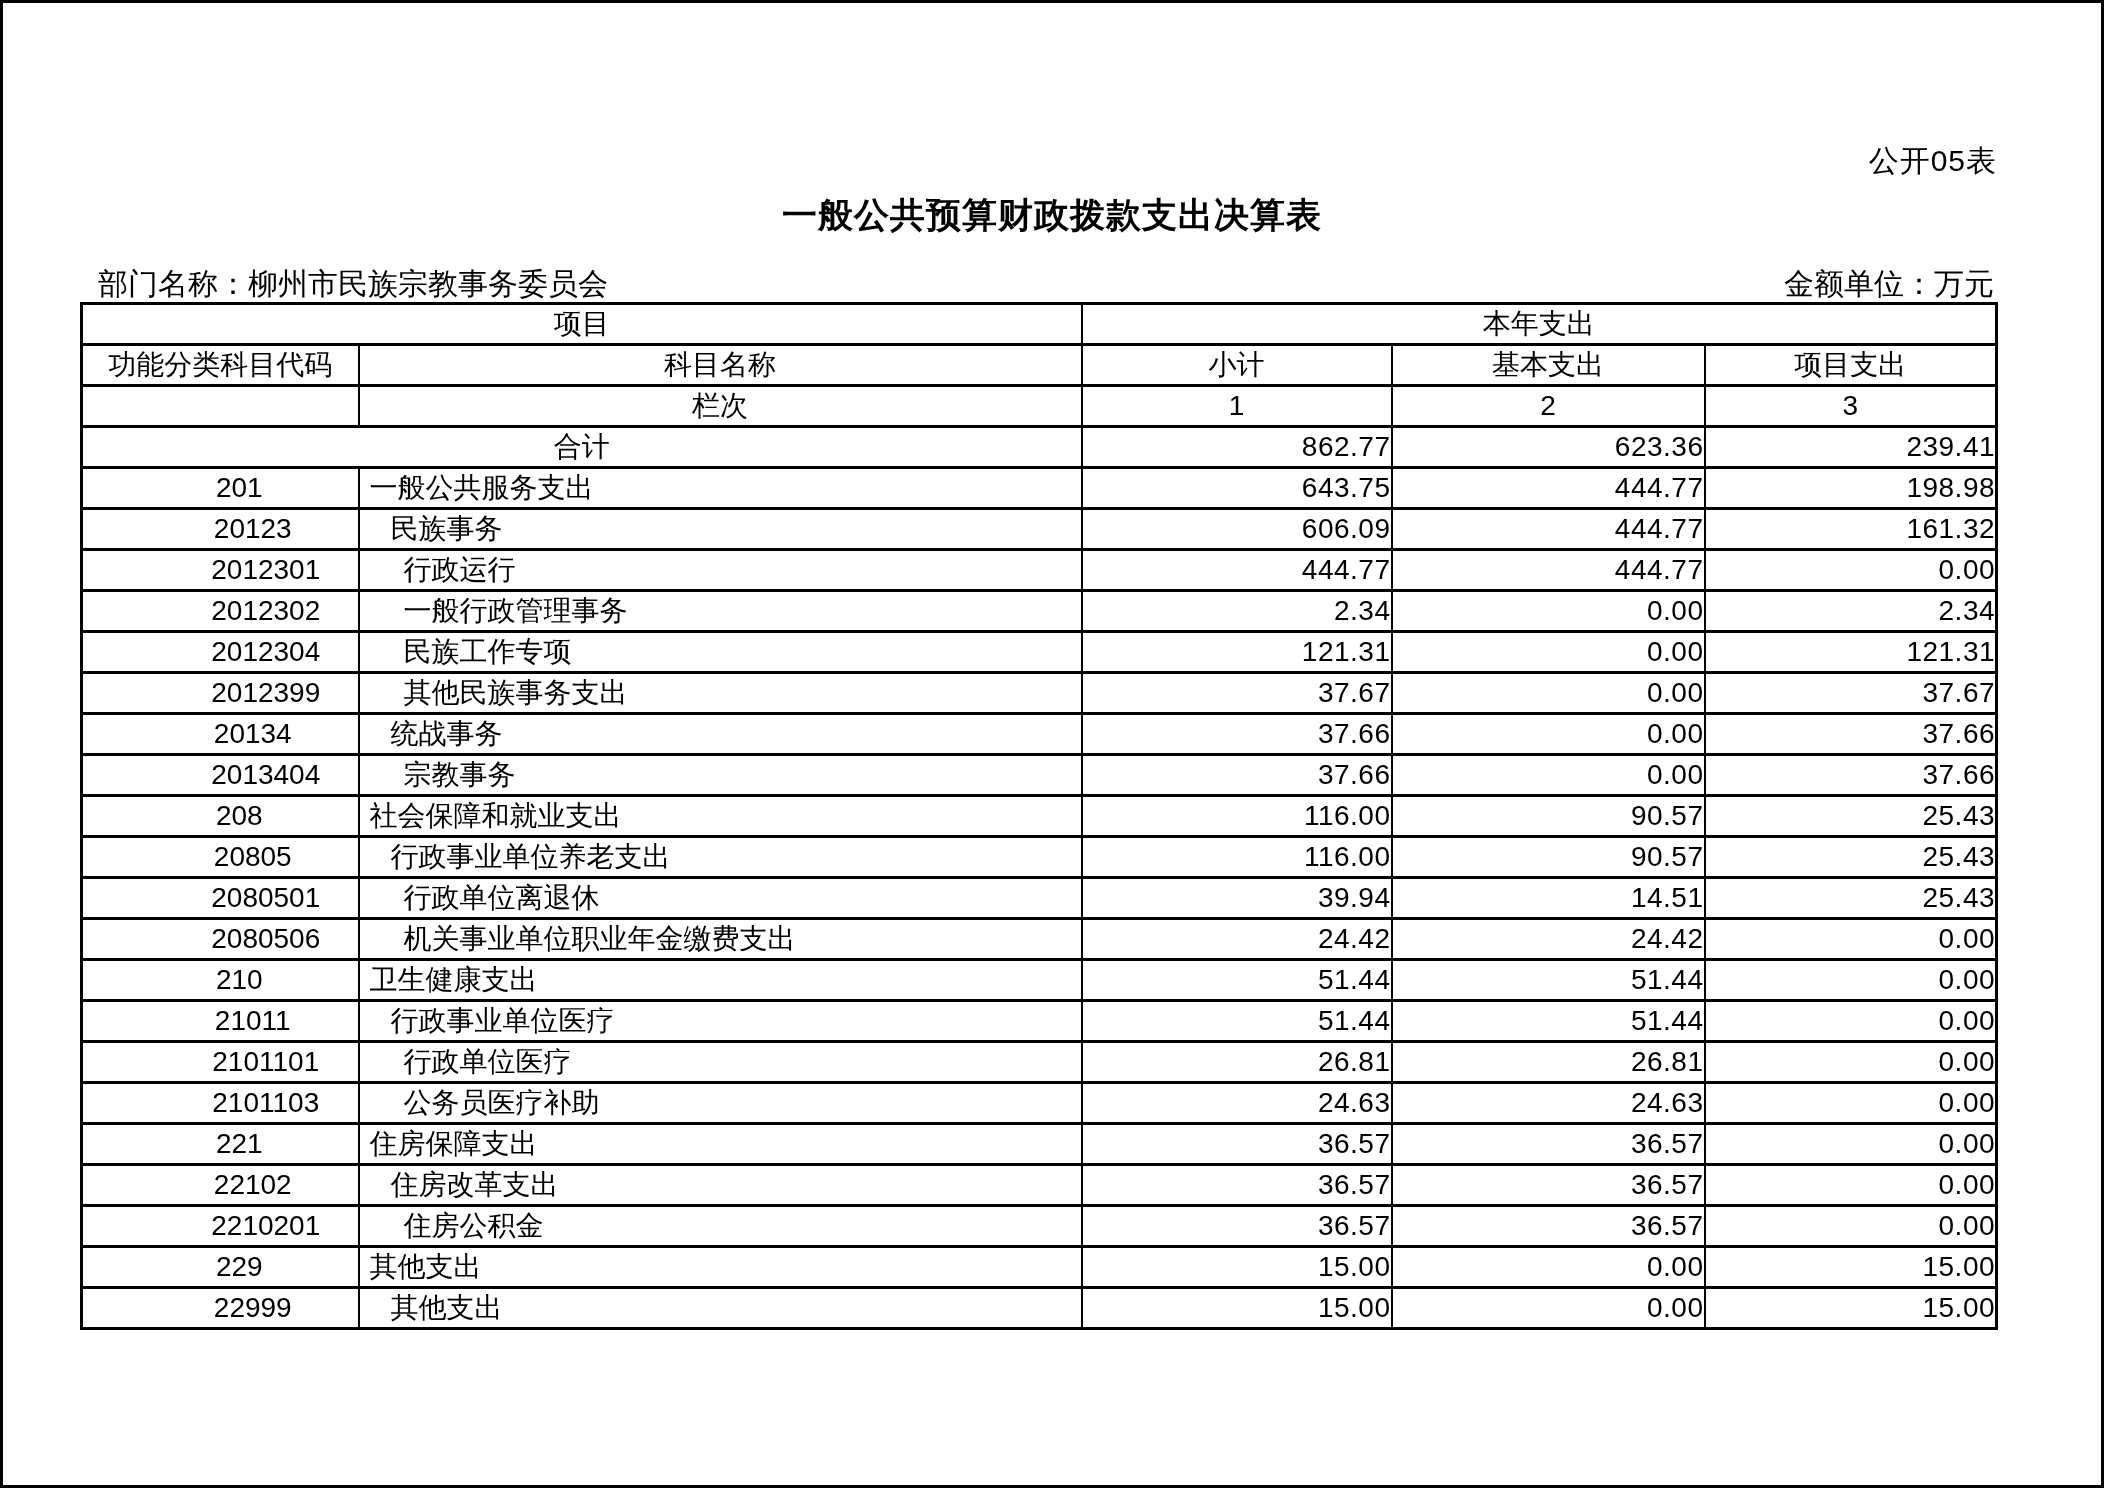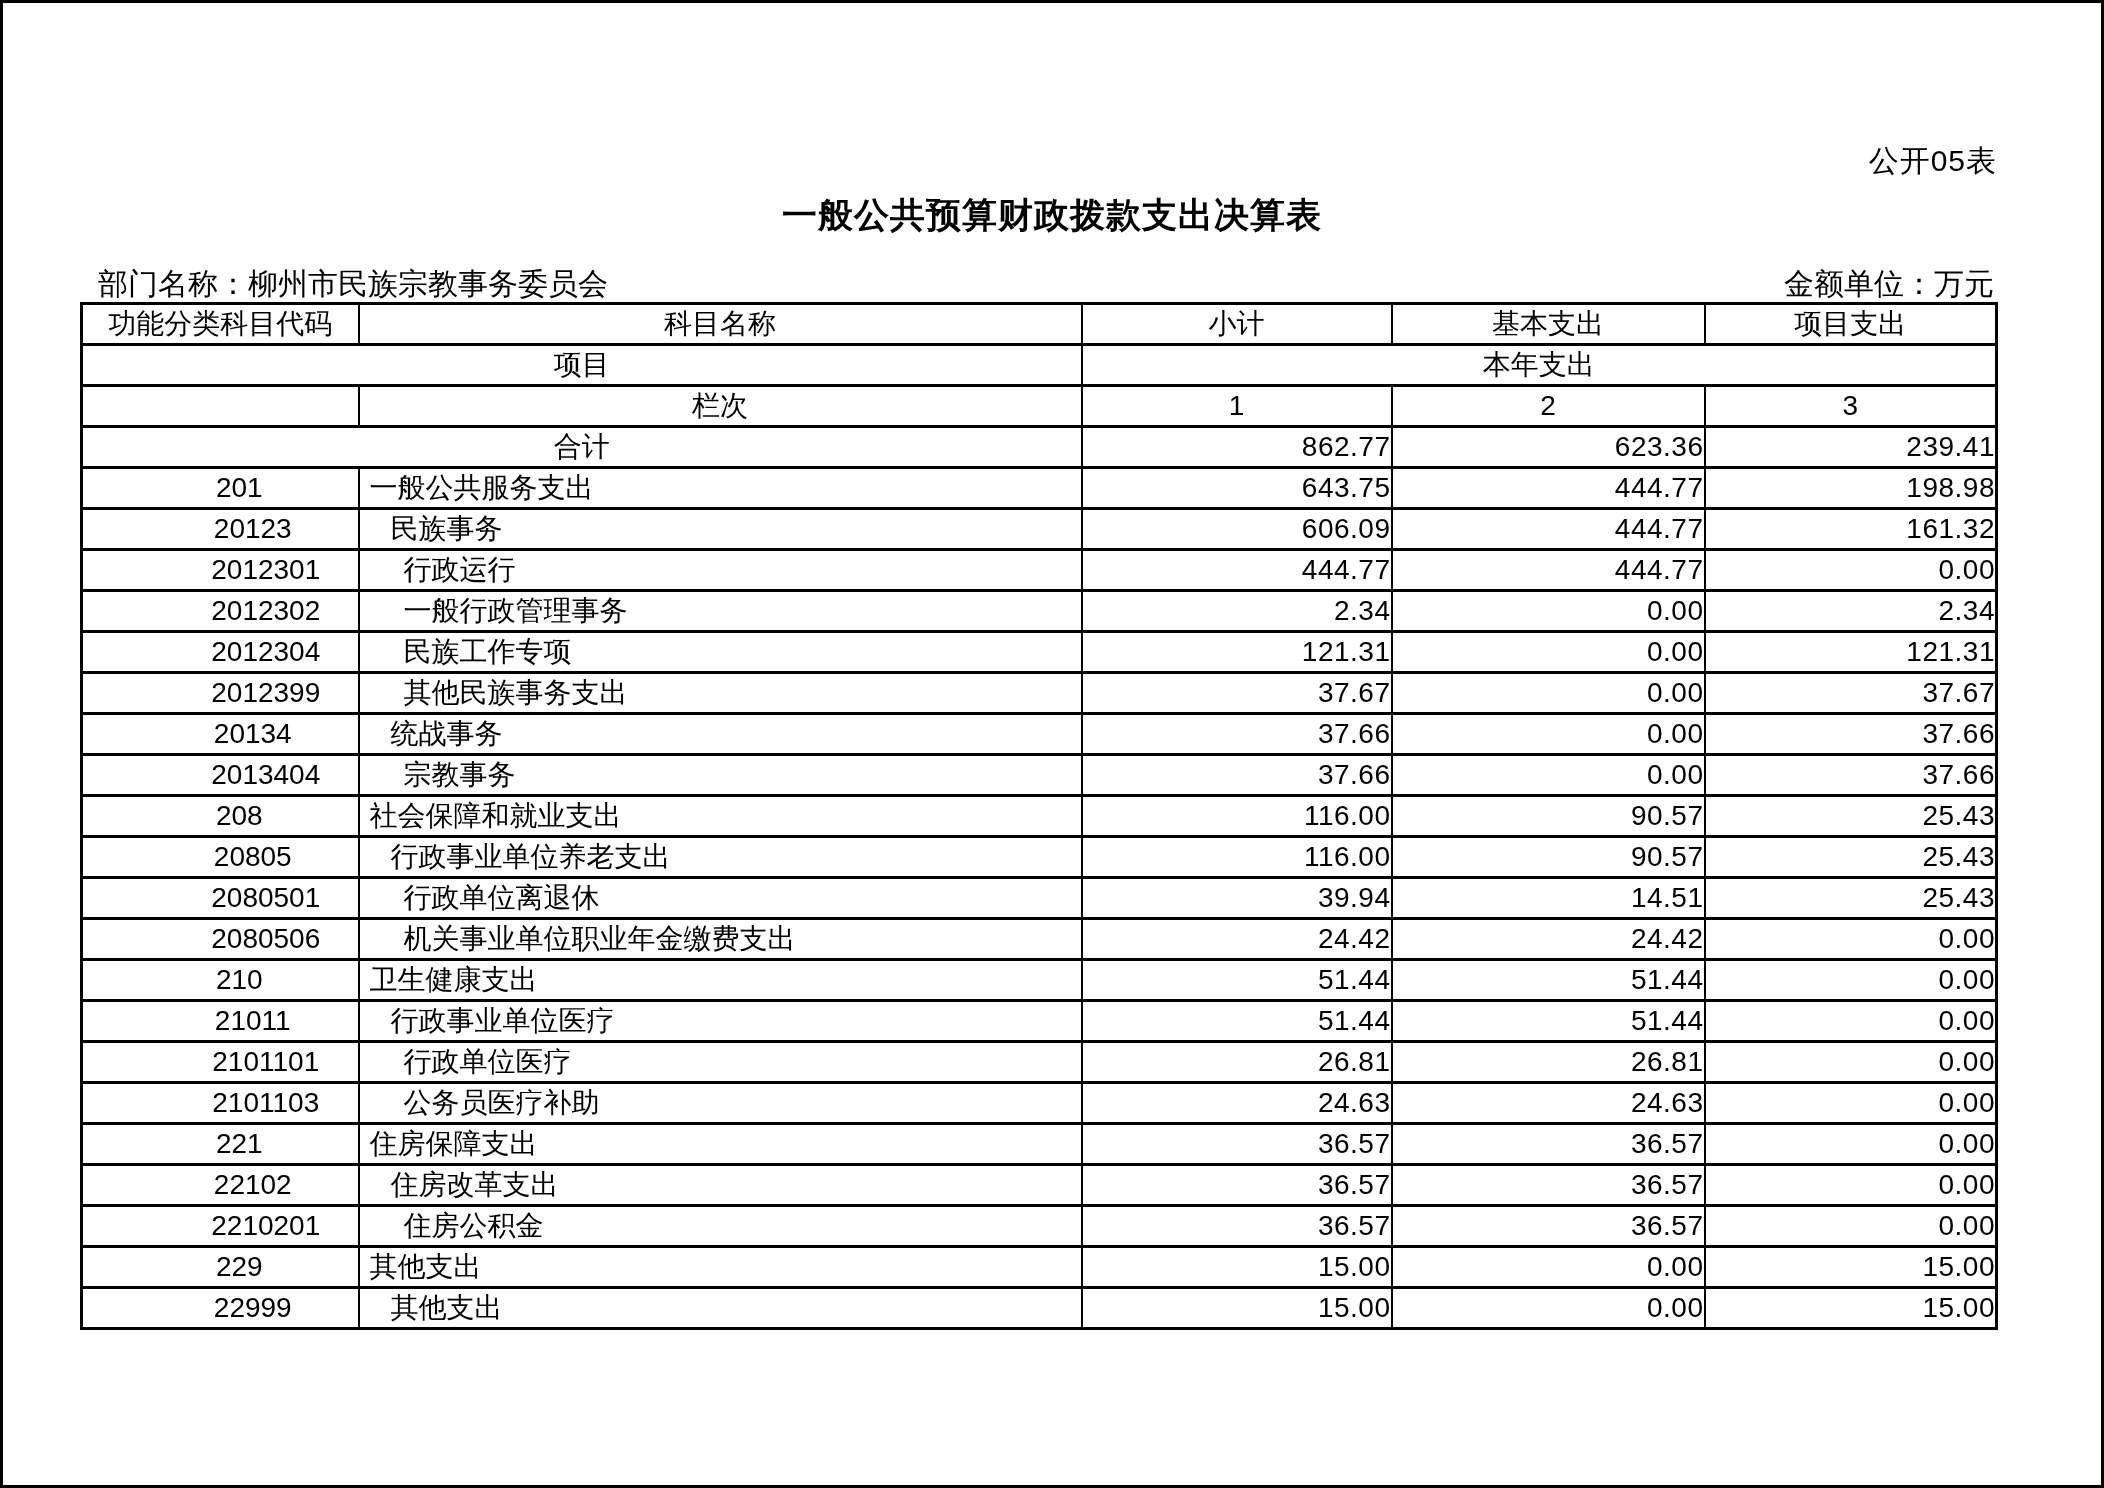--- a/index.html
+++ b/index.html
@@ -73,31 +73,31 @@
 <table class="budget">
   <colgroup>
     <col style="width:277px">
       <col style="width:723px">
       <col style="width:310px">
       <col style="width:313px">
       <col style="width:292px">
   </colgroup>
   <thead>
     <tr>
+      <th colspan="2" class="center">项目</th>
+      <th colspan="3" class="center">本年支出</th>
+    </tr>
+    <tr>
       <th class="center">功能分类科目代码</th>
       <th class="center">科目名称</th>
       <th class="center">小计</th>
       <th class="center">基本支出</th>
       <th class="center">项目支出</th>
     </tr>
     <tr>
-      <th colspan="2" class="center">项目</th>
-      <th colspan="3" class="center">本年支出</th>
-    </tr>
-    <tr>
       <td class="center"></td>
       <td class="center">栏次</td>
       <td class="center">1</td>
       <td class="center">2</td>
       <td class="center">3</td>
     </tr>
   </thead>
   <tbody>
     <tr>
       <td colspan="2" class="center">合计</td>

